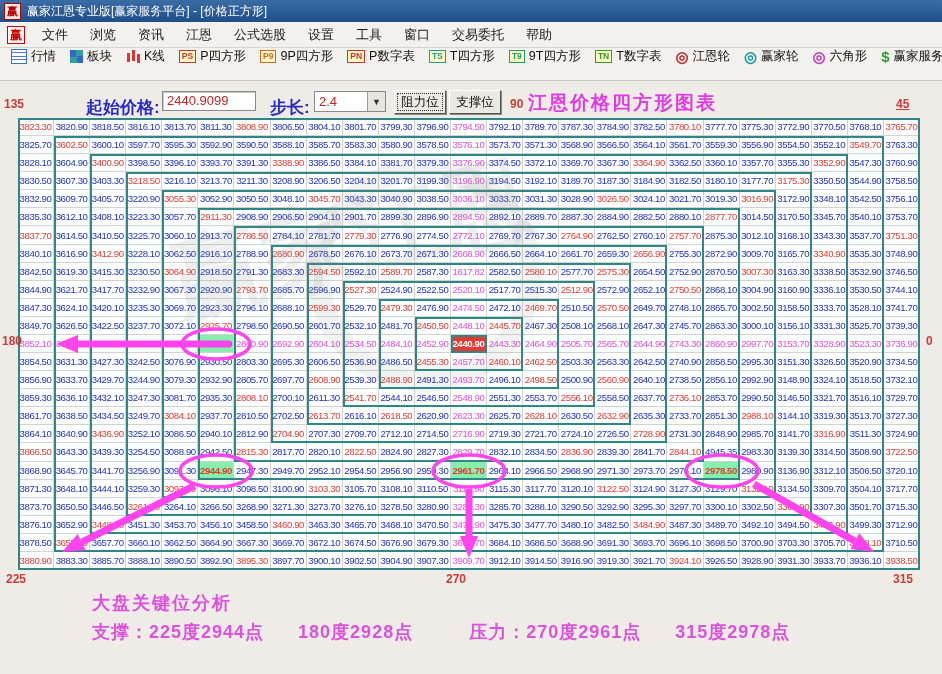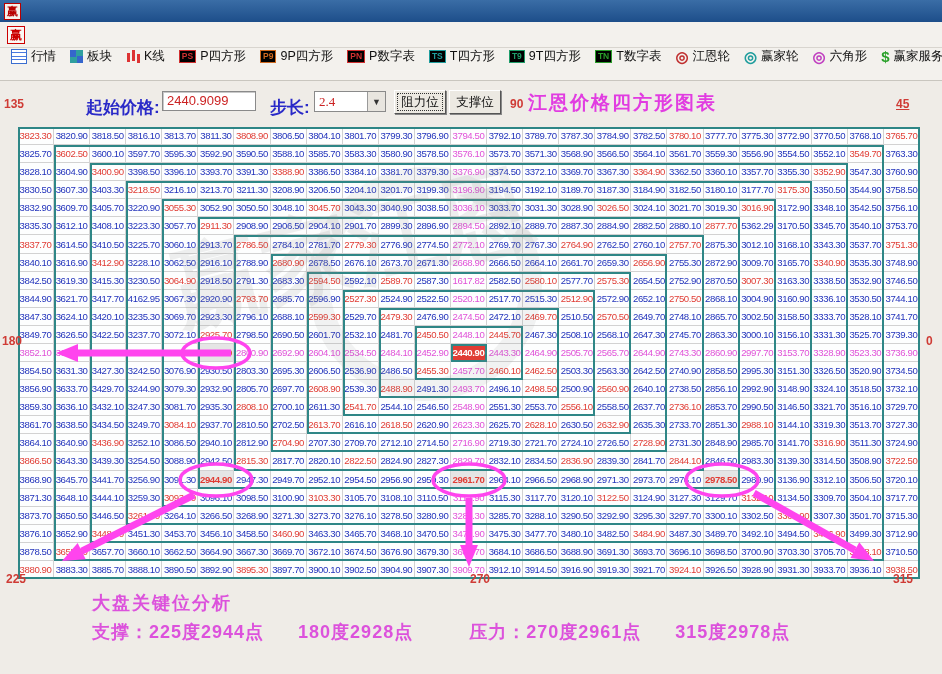--- a/index.html
+++ b/index.html
@@ -13,59 +13,59 @@
     color:#b80000;font-weight:bold;font-size:11px;line-height:15px;text-align:center;flex:0 0 auto;}
   .menubar{position:absolute;left:0;top:22px;width:100%;height:25px;background:#f3f1ed;
     border-bottom:1px solid #d8d5cf;display:flex;align-items:center;font-size:13px;color:#1a1a1a;}
   .menulogo{width:16px;height:16px;margin:0 6px 0 7px;color:#c00;border:1px solid #c00;
     font-size:12px;font-weight:bold;line-height:16px;text-align:center;background:#faf8f4;}
   .menu-item{padding:0 11px;}
   .toolbar{position:absolute;left:0;top:48px;width:100%;height:33px;background:#f3f1ed;
     border-bottom:1px solid #c9c6bf;display:flex;align-items:flex-start;padding-left:4px;box-sizing:border-box;}
   .tool-item{display:flex;align-items:center;gap:4px;padding:0 7px;font-size:12.5px;color:#111;white-space:nowrap;}
   .tb-badge{display:inline-block;font-size:8.5px;font-weight:bold;line-height:11px;
-    padding:0 2px;border:1px solid;background:#000000;}
+    padding:0 2px;border:1px solid;background:#fef9c3;}
   .tb-glyph{font-size:15px;line-height:15px;font-weight:bold;}
   .icon-grid{width:14px;height:13px;border:1px solid #3a6ed0;background:
     repeating-linear-gradient(0deg,#fff 0 2.5px,#4a7ae0 2.5px 3.5px),
     repeating-linear-gradient(90deg,rgba(255,255,255,0) 0 2.5px,#4a7ae0 2.5px 3.5px),#fff;}
   .icon-blocks{width:13px;height:13px;background:conic-gradient(#2f9f9f 90deg,#3566cc 90deg 180deg,#2f9f9f 180deg 270deg,#3566cc 270deg);}
   .icon-kline{width:14px;height:14px;background:
     linear-gradient(#d33 0 0) 1px 3px/3px 9px no-repeat,
     linear-gradient(#d33 0 0) 6px 0/3px 11px no-repeat,
     linear-gradient(#d33 0 0) 11px 4px/3px 9px no-repeat;}
   
   .controls{position:absolute;left:0;top:81px;width:100%;height:37px;}
   .deg{position:absolute;color:#cf3b35;font-size:12px;font-weight:bold;z-index:8;}
   .ctl-label{position:absolute;top:15px;color:#2a2ac8;font-weight:bold;font-size:17px;}
   .ctl-input{position:absolute;top:10px;height:20px;background:#fff;border:1px solid #8a8a8a;
     box-shadow:inset 1px 1px 0 #c9c9c9;color:#cc2222;font-size:13px;padding:0 4px;
     box-sizing:border-box;font-family:"Liberation Sans",sans-serif;}
   .combo{position:absolute;top:10px;height:21px;background:#fff;border:1px solid #8a8a8a;
     display:flex;align-items:center;box-sizing:border-box;}
-  .combo .val{flex:1;color:#cc2222;font-size:13px;padding-left:4px;font-family:Liberation Serif, serif;}
+  .combo .val{flex:1;color:#cc2222;font-size:13px;padding-left:4px;}
   .combo .drop{width:17px;height:100%;background:#e8e5df;border-left:1px solid #9a9a9a;
     font-size:9px;color:#333;display:flex;align-items:center;justify-content:center;}
   .bevel-btn{position:absolute;top:9px;height:24px;background:#ece9e2;color:#111;
     font-size:12.5px;text-align:center;line-height:22px;
     border:1px solid #555;border-top-color:#fff;border-left-color:#fff;
     box-shadow:1px 1px 0 #888;box-sizing:border-box;}
   .bevel-btn.focused{outline:1px dotted #333;outline-offset:-4px;}
   .chart-title{position:absolute;left:528px;top:90px;font-size:19px;color:#e13ce1;
     font-weight:bold;letter-spacing:2px;z-index:8;}
   
-  .grid{position:absolute;left:18px;top:127px;width:902px;height:452px;background:#fdfefe;}
+  .grid{position:absolute;left:18px;top:118px;width:902px;height:452px;background:#fdfefe;}
   .gcells{display:grid;grid-template-columns:repeat(25,1fr);grid-template-rows:repeat(25,1fr);
     width:100%;height:100%;position:relative;z-index:1;}
   .gc{border-right:1px solid #d2d2d2;border-bottom:1px solid #d2d2d2;box-sizing:border-box;
     font-size:9.6px;letter-spacing:-0.4px;display:flex;align-items:center;justify-content:center;
     overflow:hidden;white-space:nowrap;color:#2233bb;}
   .gc.red{color:#e03c34;}
   .gc.magenta{color:#e052d8;}
-  .gc.yellow{background:#e5e5e5;color:#e03c34;font-weight:bold;}
+  .gc.yellow{background:#86efac;color:#e03c34;font-weight:bold;}
   .gc.center{background:#e03c34;color:#fff;font-weight:bold;}
   .ringbox{position:absolute;border:2px solid #2e8686;box-sizing:border-box;
     pointer-events:none;z-index:2;}
   .watermark{position:absolute;left:150px;top:60px;color:#8a8a8a;opacity:0.13;z-index:3;
     font-size:92px;font-weight:bold;transform:rotate(-14deg);pointer-events:none;white-space:nowrap;}
   .watermark-ring{position:absolute;left:290px;top:40px;width:190px;height:190px;
     border:22px solid #8a8a8a;border-radius:50%;opacity:0.10;z-index:3;pointer-events:none;}
   .anno{position:absolute;left:0;top:0;width:902px;height:452px;z-index:5;pointer-events:none;}
   
   .an-title{position:absolute;left:92px;top:591px;font-size:18px;color:#dc52dc;
@@ -74,24 +74,26 @@
     font-weight:bold;letter-spacing:1px;white-space:nowrap;}
   .an-line span{margin-right:34px;}
   .an-line .plabel{margin-left:22px;margin-right:0;}
   .an-line .lbl{margin-right:0;}
 </style>
 </head>
 <body>
 
 <div class="titlebar">
   <span class="applogo">赢</span>
+  <span>赢家江恩专业版[赢家服务平台] - [价格正方形]</span>
 </div>
 
 <div class="menubar">
   <span class="menulogo">赢</span>
+  <span id="menu-items"><span class="menu-item">文件</span><span class="menu-item">浏览</span><span class="menu-item">资讯</span><span class="menu-item">江恩</span><span class="menu-item">公式选股</span><span class="menu-item">设置</span><span class="menu-item">工具</span><span class="menu-item">窗口</span><span class="menu-item">交易委托</span><span class="menu-item">帮助</span></span>
 </div>
 
 <div class="toolbar" id="toolbar-items">
     <span class="tool-item">
       <span class="icon-grid"></span>
       <span>行情</span>
     </span>
     <span class="tool-item">
       <span class="icon-blocks"></span>
       <span>板块</span>
@@ -298,21 +300,21 @@
       <div class="gc">2899.30</div>
       <div class="gc">2896.90</div>
       <div class="gc magenta">2894.50</div>
       <div class="gc">2892.10</div>
       <div class="gc">2889.70</div>
       <div class="gc">2887.30</div>
       <div class="gc">2884.90</div>
       <div class="gc">2882.50</div>
       <div class="gc">2880.10</div>
       <div class="gc red">2877.70</div>
-      <div class="gc">5362.29</div>
+      <div class="gc">3014.50</div>
       <div class="gc">3170.50</div>
       <div class="gc">3345.70</div>
       <div class="gc">3540.10</div>
       <div class="gc">3753.70</div>
       <div class="gc red">3837.70</div>
       <div class="gc">3614.50</div>
       <div class="gc">3410.50</div>
       <div class="gc">3225.70</div>
       <div class="gc">3060.10</div>
       <div class="gc">2913.70</div>
@@ -381,21 +383,21 @@
       <div class="gc">2752.90</div>
       <div class="gc">2870.50</div>
       <div class="gc red">3007.30</div>
       <div class="gc">3163.30</div>
       <div class="gc">3338.50</div>
       <div class="gc">3532.90</div>
       <div class="gc">3746.50</div>
       <div class="gc">3844.90</div>
       <div class="gc">3621.70</div>
       <div class="gc">3417.70</div>
-      <div class="gc">4162.95</div>
+      <div class="gc">3232.90</div>
       <div class="gc">3067.30</div>
       <div class="gc">2920.90</div>
       <div class="gc red">2793.70</div>
       <div class="gc">2685.70</div>
       <div class="gc">2596.90</div>
       <div class="gc red">2527.30</div>
       <div class="gc">2524.90</div>
       <div class="gc">2522.50</div>
       <div class="gc magenta">2520.10</div>
       <div class="gc">2517.70</div>
@@ -622,21 +624,21 @@
       <div class="gc red">2822.50</div>
       <div class="gc">2824.90</div>
       <div class="gc">2827.30</div>
       <div class="gc magenta">2829.70</div>
       <div class="gc">2832.10</div>
       <div class="gc">2834.50</div>
       <div class="gc red">2836.90</div>
       <div class="gc">2839.30</div>
       <div class="gc">2841.70</div>
       <div class="gc red">2844.10</div>
-      <div class="gc">2846.50</div>
+      <div class="gc">4945.35</div>
       <div class="gc">2983.30</div>
       <div class="gc">3139.30</div>
       <div class="gc">3314.50</div>
       <div class="gc">3508.90</div>
       <div class="gc red">3722.50</div>
       <div class="gc">3868.90</div>
       <div class="gc">3645.70</div>
       <div class="gc">3441.70</div>
       <div class="gc">3256.90</div>
       <div class="gc">3091.30</div>
@@ -813,19 +815,19 @@
     <div class="ringbox" style="left: 144.32px; top: 72.32px; width: 613.36px; height: 307.36px;"></div>
     <div class="ringbox" style="left: 108.24px; top: 54.24px; width: 685.52px; height: 343.52px;"></div>
     <div class="ringbox" style="left: 72.16px; top: 36.16px; width: 757.68px; height: 379.68px;"></div>
     <div class="ringbox" style="left: 36.08px; top: 18.08px; width: 829.84px; height: 415.84px;"></div>
     <div class="ringbox" style="left: 0px; top: 0px; width: 902px; height: 452px;"></div>
   </div>
 
 <span class="deg" style="left:2px;top:334px;">180</span>
 <span class="deg" style="left:926px;top:334px;">0</span>
 <span class="deg" style="left:6px;top:572px;">225</span>
-<span class="deg" style="left:446px;top:572px;margin-left:24px;">270</span>
+<span class="deg" style="left:446px;top:572px;">270</span>
 <span class="deg" style="left:893px;top:572px;">315</span>
 
 <div class="an-title">大盘关键位分析</div>
 <div class="an-line">
   <span class="lbl">支撑：</span><span>225度2944点</span><span>180度2928点</span><span class="plabel lbl">压力：</span><span>270度2961点</span><span>315度2978点</span>
 </div>
 
 </body></html>

